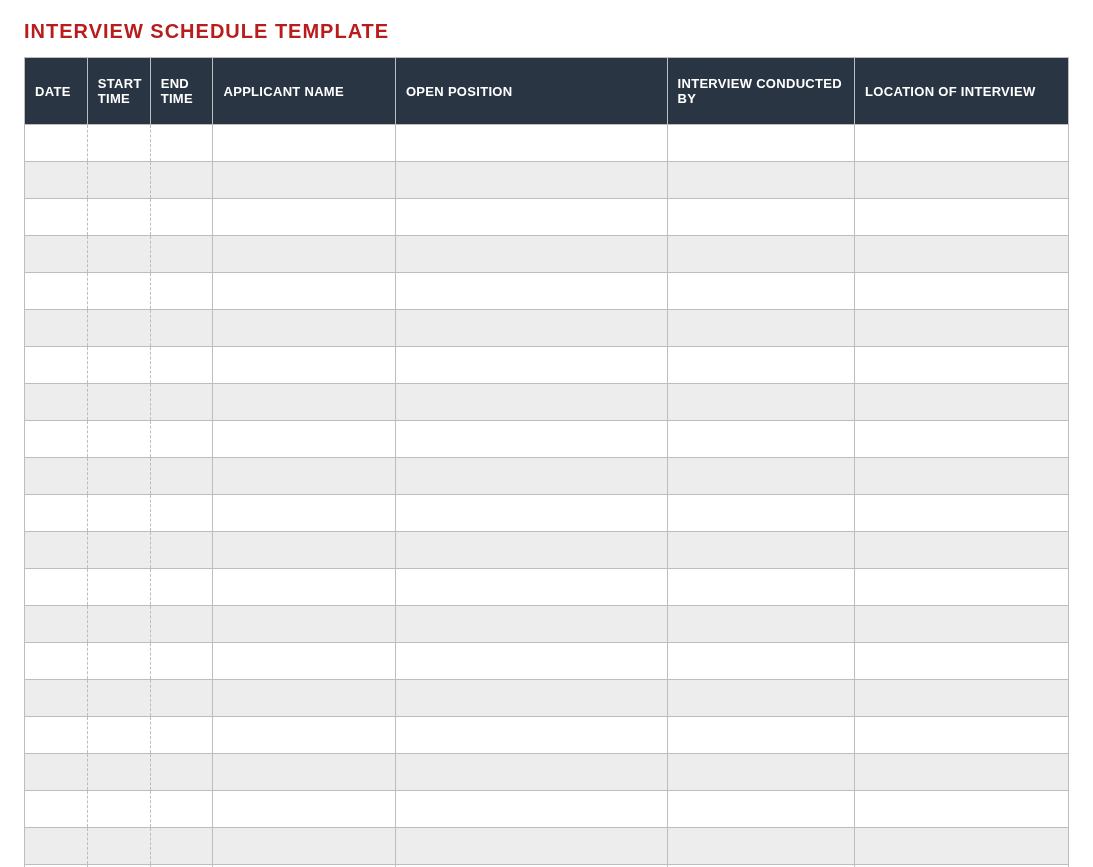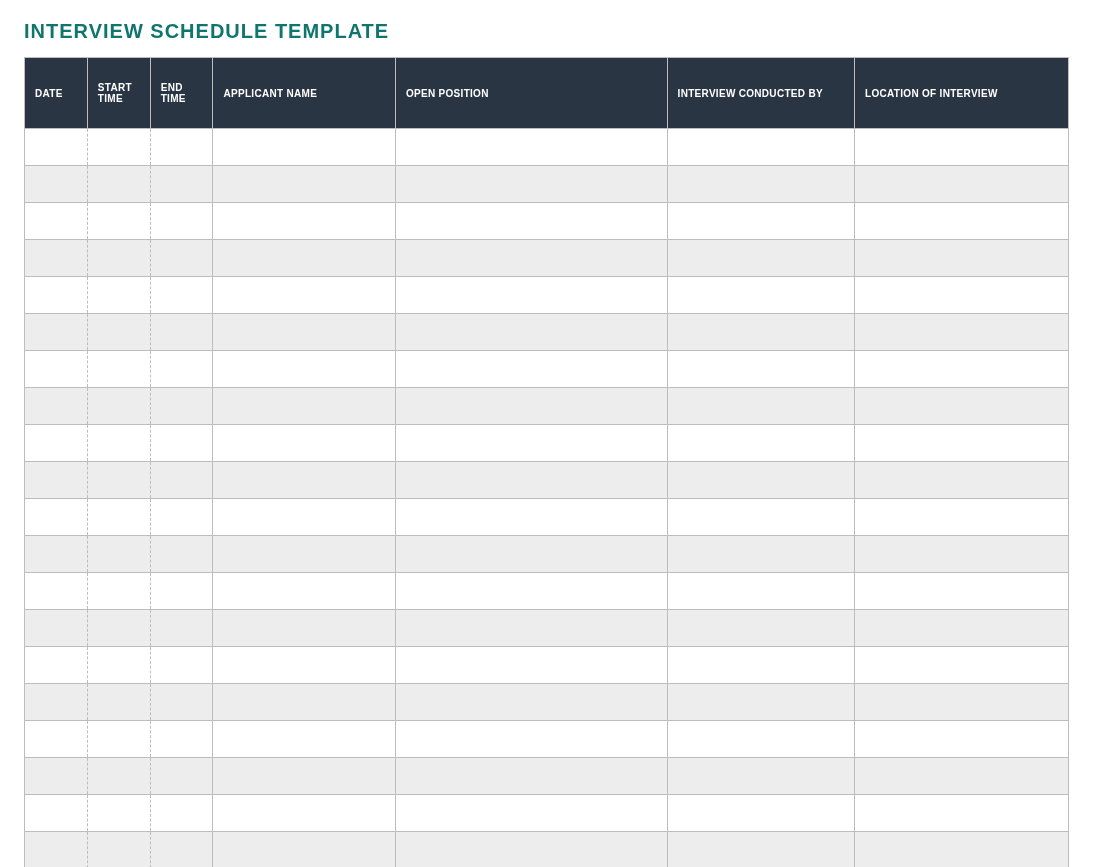--- a/index.html
+++ b/index.html
@@ -7,35 +7,35 @@
     margin: 0;
     padding: 20px 24px;
     font-family: Arial, Helvetica, sans-serif;
     background: #ffffff;
     width: 1093px;
   }
   .title {
     font-size: 20px;
     font-weight: bold;
     letter-spacing: 1px;
-    color: #0f766e;
+    color: #b91c1c;
     margin-bottom: 14px;
   }
   .schedule-table {
     border-collapse: collapse;
     width: 1045px;
     table-layout: fixed;
   }
   .schedule-table th {
     background: #2a3544;
     color: #ffffff;
-    font-size: 10px;
+    font-size: 13px;
     font-weight: bold;
     text-align: left;
-    padding: 24px 10px;
+    padding: 18px 10px;
     border: 1px solid #bdbdbd;
     text-transform: uppercase;
     letter-spacing: 0.3px;
     height: 22px;
   }
   .schedule-table td {
     border: 1px solid #bdbdbd;
     height: 37px;
     padding: 0 6px;
     font-size: 11px;

